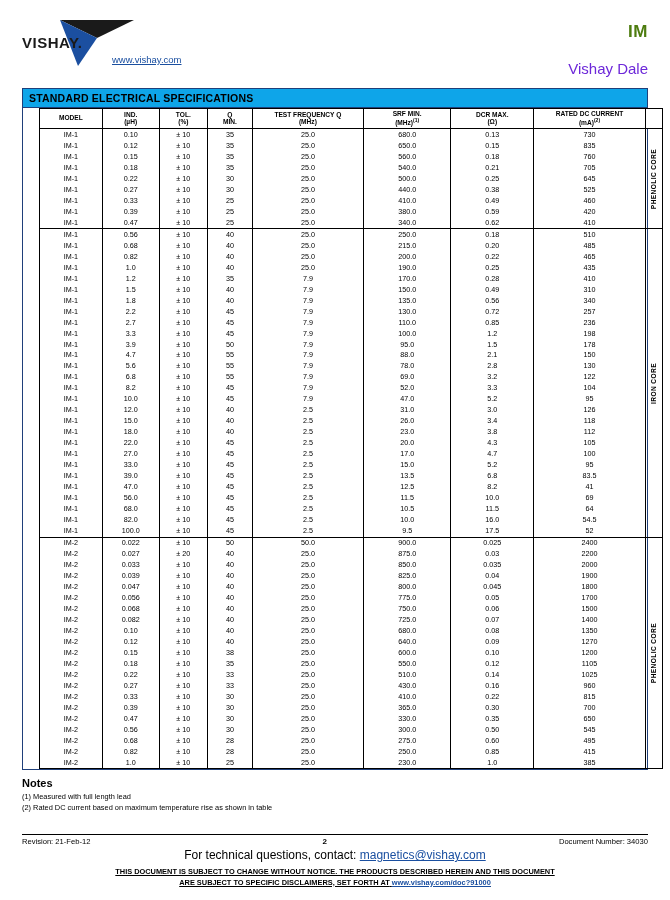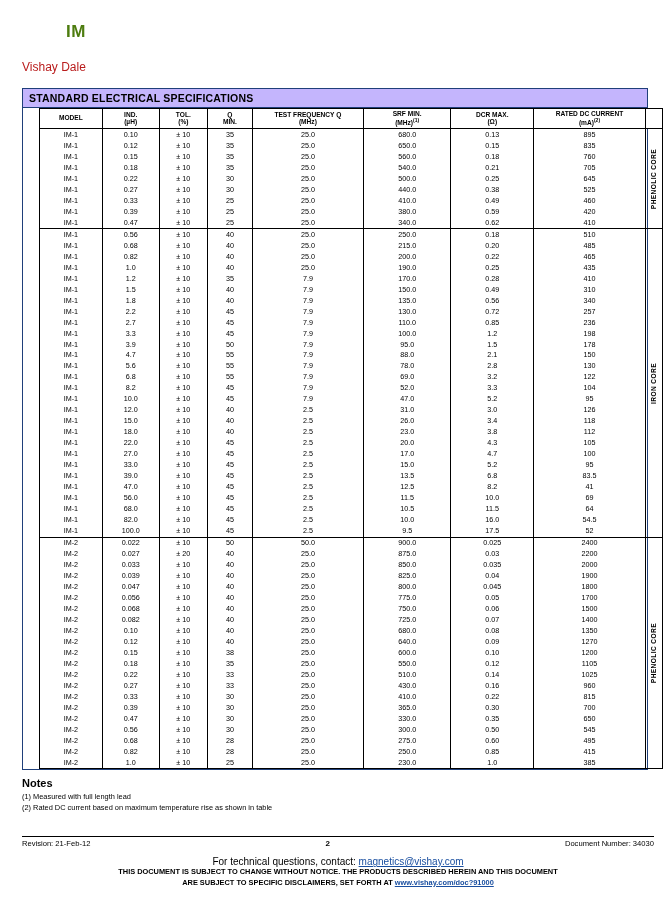--- a/index.html
+++ b/index.html
@@ -50,32 +50,32 @@
     text-align: right;
     padding-top: 4px;
   }
   .im-title {
     font-size: 17px;
     font-weight: bold;
     color: #4d7c0f;
     letter-spacing: .5px;
   }
   .vishay-dale {
-    font-size: 12px;
-    color: #b91c1c;
+    font-size: 15px;
+    color: #6d28d9;
     margin-top: 18px;
   }
 
   
   .spec-box {
     border: 1.6px solid #1f3f7a;
     margin-top: 6px;
   }
   .spec-title {
-    background: #c4b5fd;
+    background: #0ea5e9;
     border-bottom: 1.2px solid #1f3f7a;
     font-size: 10.5px;
     font-weight: bold;
     padding: 3px 6px;
     letter-spacing: .2px;
   }
   table.spec {
     border-collapse: collapse;
     width: 100%;
     font-size: 7.2px;
@@ -134,59 +134,71 @@
   }
   .notes .notes-head {
     font-weight: bold;
     font-size: 11px;
   }
 
   
   .footer {
     position: absolute;
     left: 22px;
-    right: 16px;
+    right: 22px;
     bottom: 12px;
   }
   .footer-rule {
     border-top: 0.8px solid #000;
     margin-bottom: 2px;
   }
   .footer-row {
     display: flex;
     justify-content: space-between;
     align-items: center;
     font-size: 7.6px;
   }
   .page-num {
     font-weight: bold;
     font-size: 8px;
   }
   .footer-center {
     text-align: center;
-    font-size: 10px;
-    margin-top: 8px;
+    font-size: 12px;
+    margin-top: 2px;
   }
   .footer-center a, .link {
     color: #1a4fa0;
     text-decoration: underline;
   }
   .disclaimer {
     text-align: center;
     font-size: 7.4px;
     line-height: 1.4;
+    margin-top: 5px;
     font-weight: bold;
+    text-decoration: underline;
   }
 </style>
 </head>
 <body>
 
 <div class="page">
 
   <div class="header">
+    <div class="header-left">
+      <div class="logo-wrap">
+        <svg class="logo-svg" width="120" height="52" viewBox="0 0 120 52">
+          <polygon points="38,2 112,2 75,20" fill="#1a1a1a"></polygon>
+          <polygon points="38,2 75,20 56,48" fill="#1b4fa0"></polygon>
+          <text x="0" y="30" font-family="Liberation Sans, sans-serif" font-size="15" font-weight="bold" fill="#1a1a1a" letter-spacing="0.5">VISHAY.</text>
+        </svg>
+        <span class="web-url">www.vishay.com</span>
+      </div>
+    </div>
     <div class="header-right">
       <div class="im-title">IM</div>
       <div class="vishay-dale">Vishay Dale</div>
     </div>
   </div>
 
   <div class="spec-box">
     <div class="spec-title">STANDARD ELECTRICAL SPECIFICATIONS</div>
     <table class="spec">
       <colgroup>
@@ -215,21 +227,21 @@
       </thead>
       <tbody id="spec-body">
           <tr>
             <td class="model">IM-1</td>
             <td>0.10</td>
             <td>± 10</td>
             <td>35</td>
             <td>25.0</td>
             <td>680.0</td>
             <td>0.13</td>
-            <td>895</td>
+            <td>730</td>
             <td class="sidecell" rowspan="9">
               <span class="sidetext">PHENOLIC CORE</span>
             </td>
           </tr>
           <tr>
             <td class="model">IM-1</td>
             <td>0.12</td>
             <td>± 10</td>
             <td>35</td>
             <td>25.0</td>

